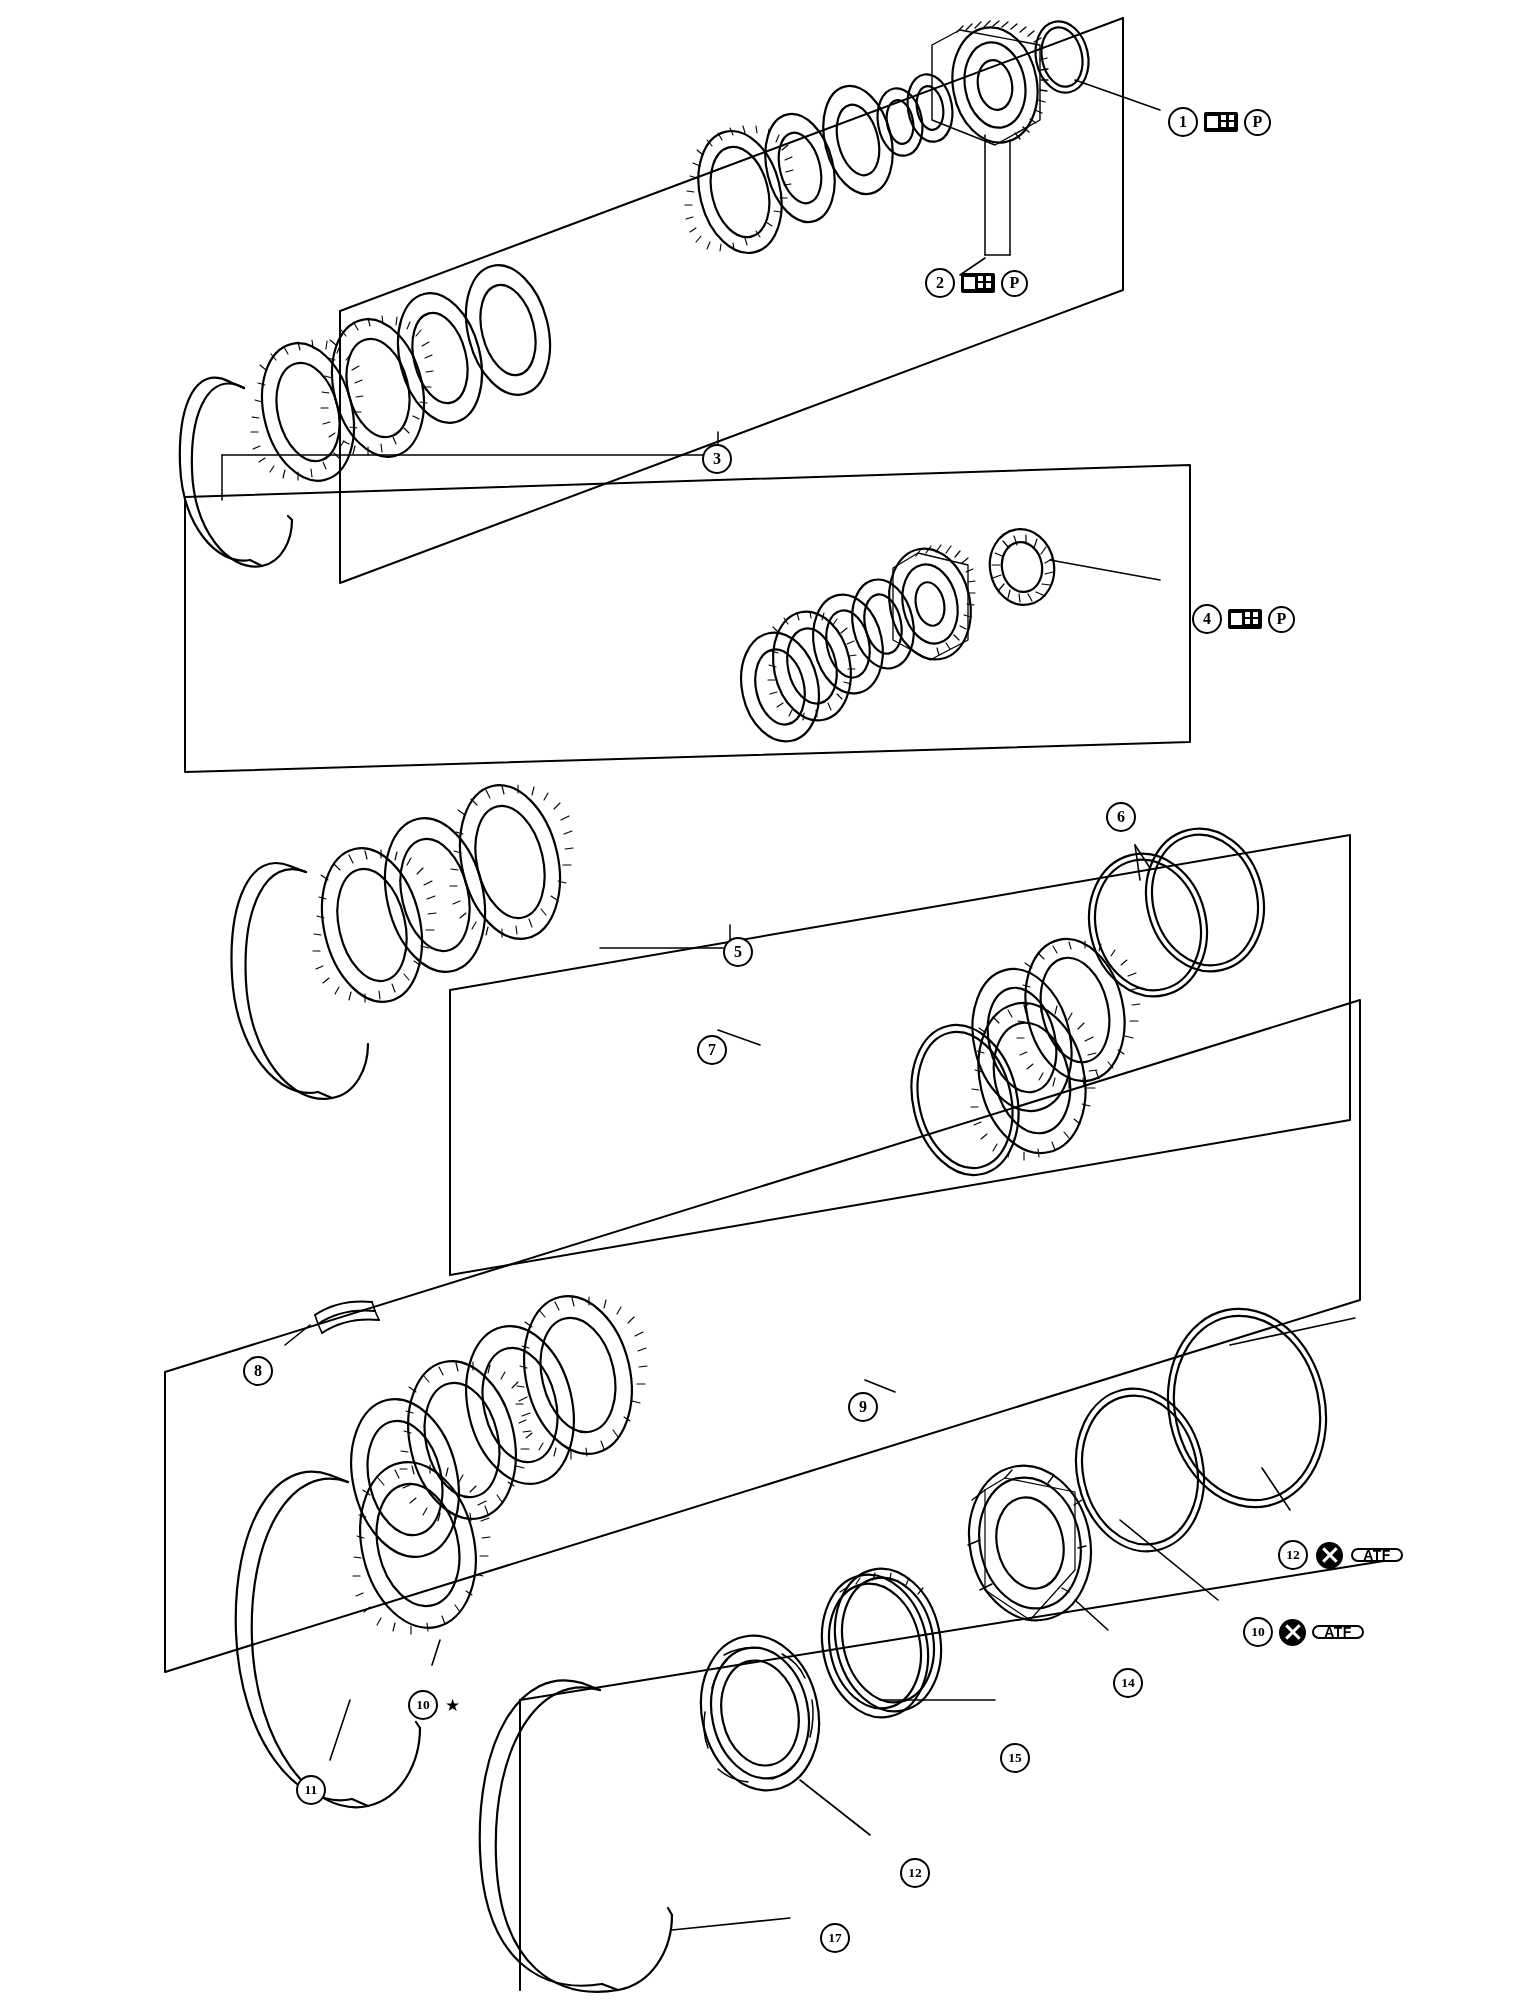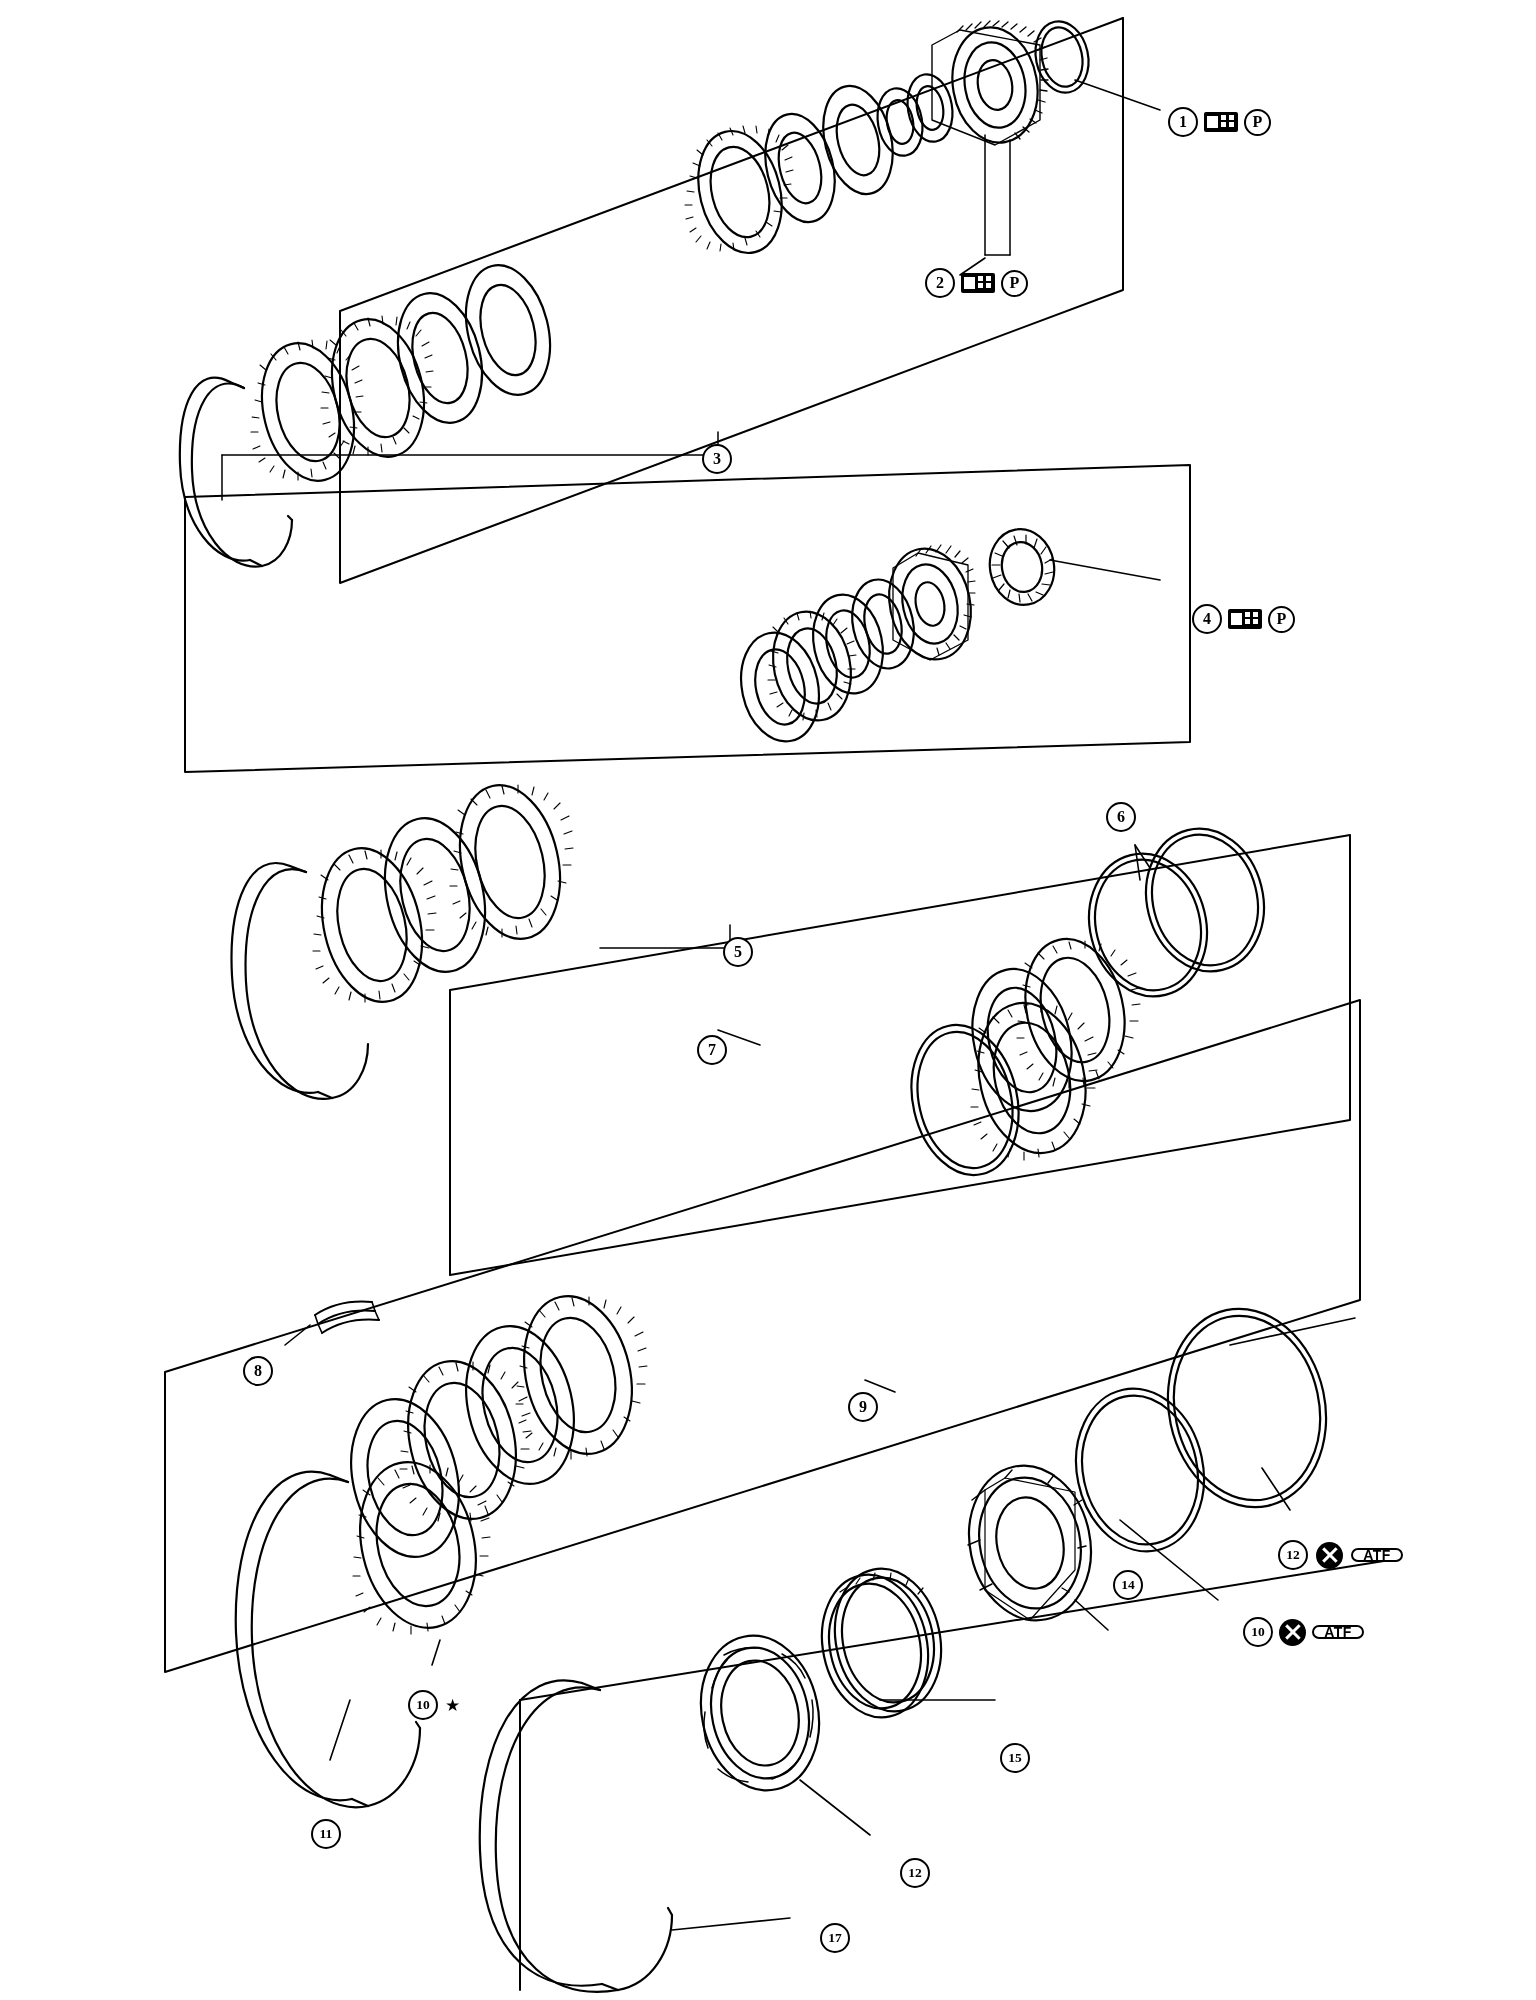--- a/index.html
+++ b/index.html
@@ -779,34 +779,34 @@
     <span class="x-circle"></span>
     <span class="atf-pill">ATF</span>
   </div>
 
   <div class="callout" style="left:1243px; top:1617px;">
     <span class="num-circle small-text">10</span>
     <span class="x-circle"></span>
     <span class="atf-pill">ATF</span>
   </div>
 
-  <div class="callout" style="left:1113px; top:1570px;">
+  <div class="callout" style="left:1113px; top:1668px;">
     <span class="num-circle small-text">14</span>
   </div>
 
   <div class="callout" style="left:408px; top:1690px;">
     <span class="num-circle small-text">10</span>
     <span class="star">★</span>
   </div>
 
   <div class="callout" style="left:1000px; top:1743px;">
     <span class="num-circle small-text">15</span>
   </div>
 
-  <div class="callout" style="left:311px; top:1775px;margin-top:44px;">
+  <div class="callout" style="left:296px; top:1775px;">
     <span class="num-circle small-text">11</span>
   </div>
 
   <div class="callout" style="left:900px; top:1858px;">
     <span class="num-circle small-text">12</span>
   </div>
 
   <div class="callout" style="left:820px; top:1923px;">
     <span class="num-circle small-text">17</span>
   </div>

